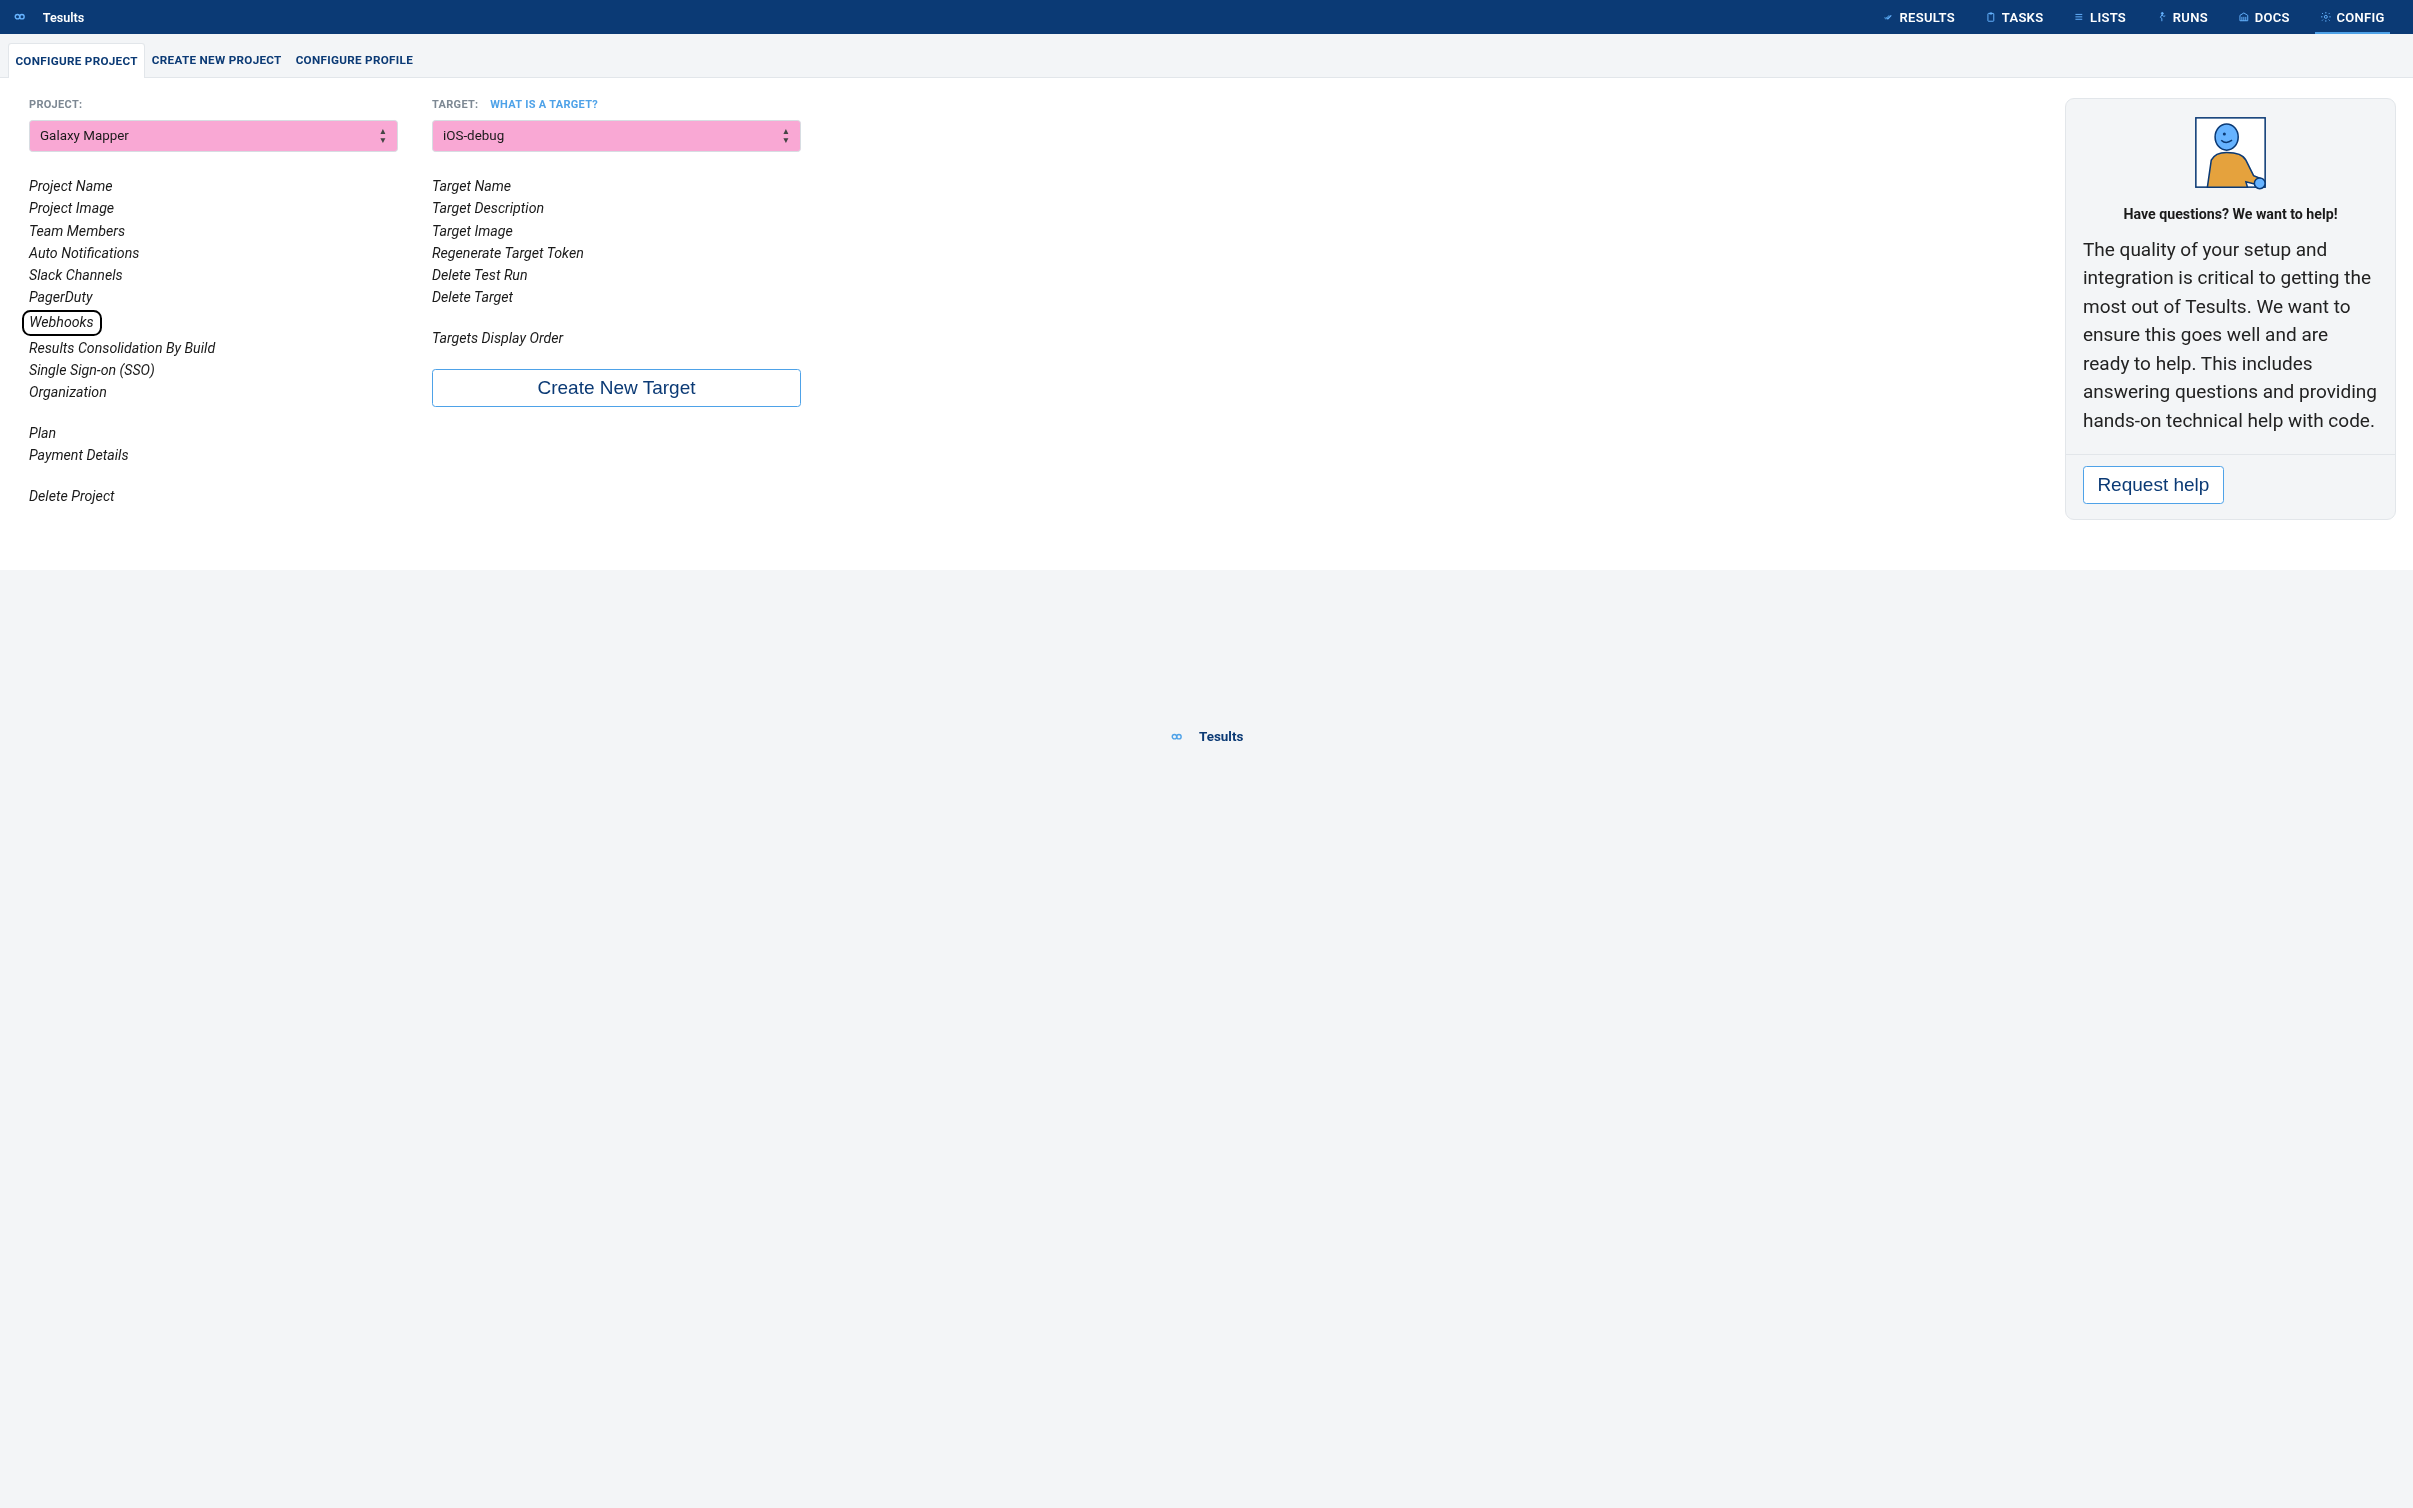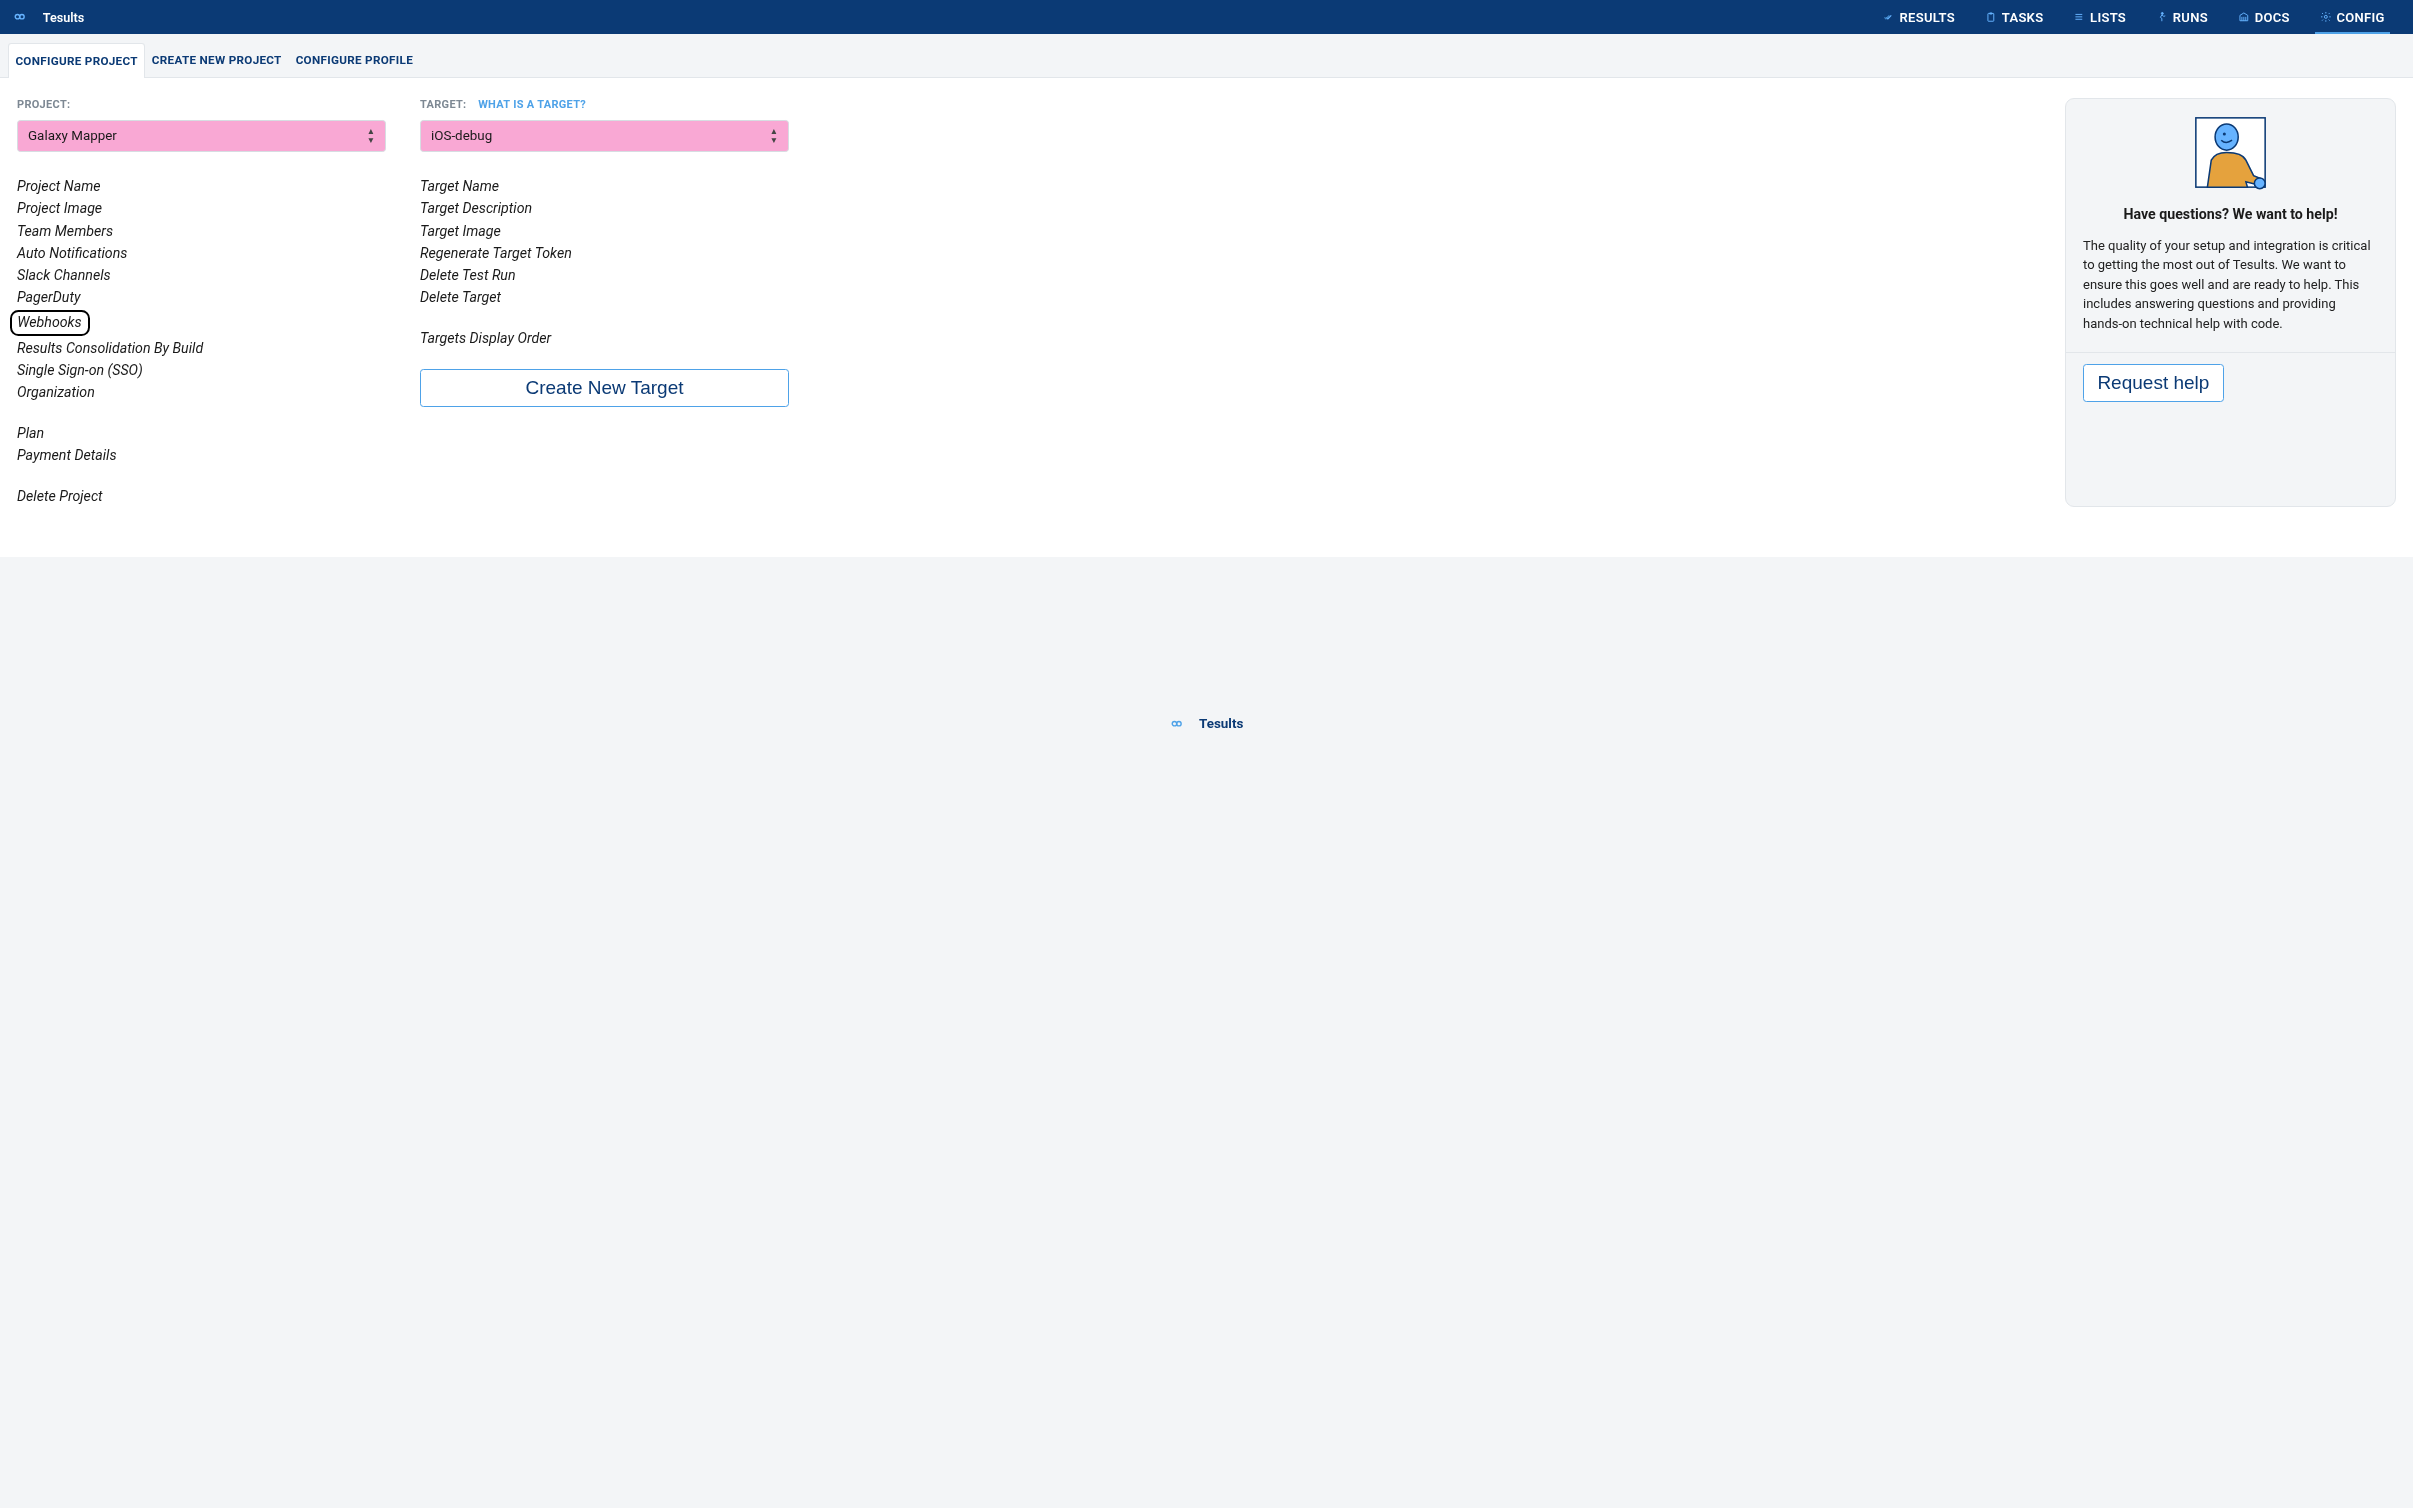--- a/index.html
+++ b/index.html
@@ -78,21 +78,21 @@
     background: #fff;
     border-color: #e2e6ea;
     position: relative;
     top: 0.8px;
   }
   
   .content {
     background: #fff;
     display: flex;
     gap: 34px;
-    padding: 20px 17px 50px 17px;
+    padding: 20px 17px 50px 29px;
   }
   .col {
     width: 369px;
     flex: none;
   }
   .col-right {
     flex: 1;
     display: flex;
     justify-content: flex-end;
   }
@@ -185,21 +185,21 @@
     margin-bottom: 15px;
   }
   .helpcard-body h3 {
     text-align: center;
     font-size: 14.2px;
     font-weight: 700;
     color: #1a1a1a;
     margin-bottom: 13.4px;
   }
   .helpcard-body p {
-    font-size: 13px;
+    font-size: 19px;
     line-height: 1.5;
     color: #222;
   }
   .helpcard-foot {
     border-top: 0.8px solid #e2e6ea;
     padding: 11.7px 17px 15px 17px;
   }
   
   .footer {
     background: #f3f5f7;

